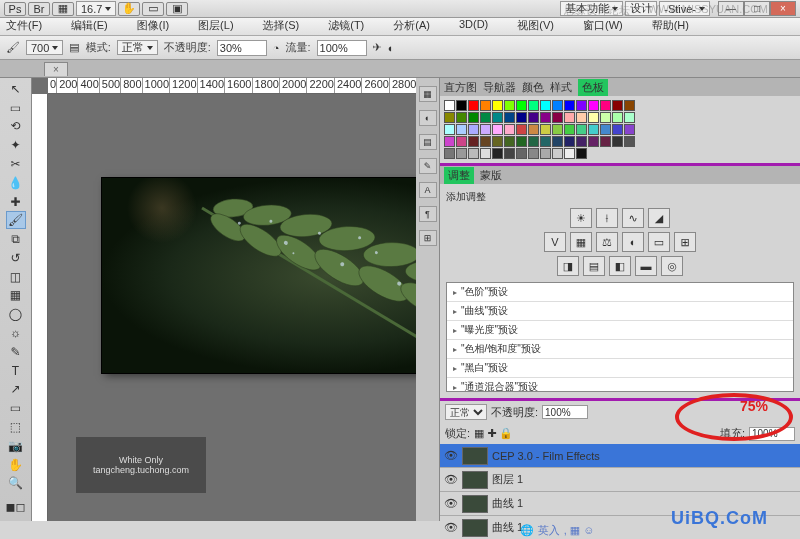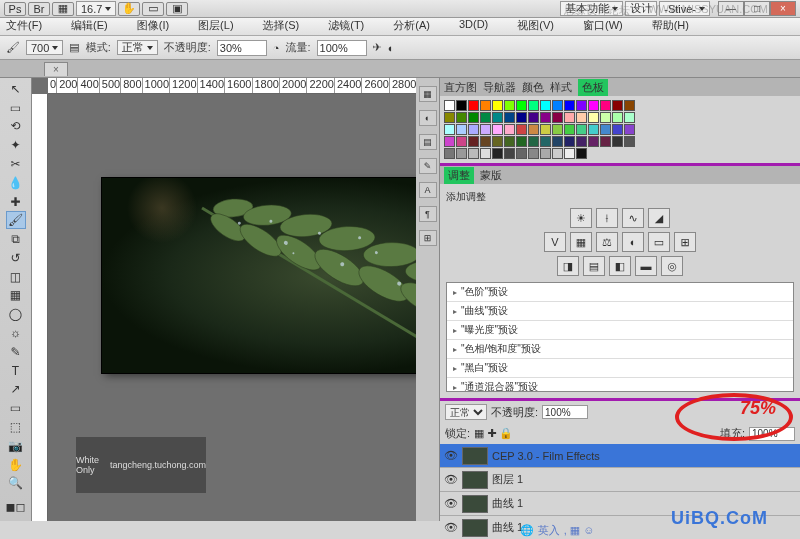--- a/index.html
+++ b/index.html
@@ -28,21 +28,21 @@
 .toolbox{width:32px;background:linear-gradient(#d4d4d4,#c6c6c6);border-right:1px solid #888;display:flex;flex-direction:column;align-items:center;padding-top:2px;gap:1px}
 .tool{width:20px;height:18px;display:flex;align-items:center;justify-content:center;border:1px solid transparent;font-size:12px}
 .tool.active{background:#a8c8e8;border:1px solid #6a9acc}
 .canvas-area{flex:1;background:#6f6f6f;position:relative;overflow:hidden}
 .ruler-h{position:absolute;top:0;left:16px;right:0;height:16px;background:#fff;border-bottom:1px solid #666;display:flex;font-size:8px;color:#444;overflow:hidden}
 .ruler-h div{border-right:1px solid #999;width:38px;padding-left:2px}
 .ruler-v{position:absolute;top:16px;left:0;bottom:0;width:16px;background:#fff;border-right:1px solid #666}
 .canvas{position:absolute;top:100px;left:70px;width:450px;height:195px;background:#2a3a2a;box-shadow:0 0 0 1px #000,3px 3px 8px rgba(0,0,0,.5)}
 .canvas svg{width:100%;height:100%}
 .statusleft{position:absolute;bottom:0;left:0;height:18px;background:#d4d4d4;border-top:1px solid #888;width:100%;display:flex;align-items:center;padding:0 6px;font-size:10px;gap:10px}
-.logo-overlay{position:absolute;left:44px;bottom:28px;width:130px;height:56px;background:rgba(40,40,40,.5);color:#fff;display:flex;flex-direction:row;align-items:center;justify-content:center;font-family:serif}
+.logo-overlay{position:absolute;left:44px;bottom:28px;width:130px;height:56px;background:rgba(40,40,40,.5);color:#fff;display:flex;flex-direction:column;align-items:center;justify-content:center;font-family:serif}
 .logo-overlay .big{font-size:28px;font-weight:bold;font-style:italic;color:#fff}
 .logo-overlay .small{font-size:9px;color:#ddd}
 .panel-strip{width:24px;background:#c6c6c6;border-right:1px solid #888}
 .panel-col{flex:1;display:flex;flex-direction:column}
 .right-area{display:flex;flex:1}
 .panel{border-bottom:3px solid #a21caf}
 .panel-tabs{background:#b4b4b4;height:18px;display:flex;align-items:center;padding:0 4px;gap:6px;font-size:10px}
 .panel-tabs span.act{background:#22c55e;padding:1px 4px}
 .swatches{padding:4px;background:#d4d4d4}
 .swatch-grid{display:grid;grid-template-columns:repeat(16,11px);gap:1px}
@@ -56,21 +56,21 @@
 .layers-panel{background:#d4d4d4;flex:1;display:flex;flex-direction:column}
 .layer-controls{padding:3px 5px;display:flex;align-items:center;gap:4px;font-size:10px}
 .layer-controls input{width:46px;height:14px;border:1px solid #999;font-size:10px;padding:0 2px}
 .layer-controls select{height:16px;border:1px solid #999;font-size:10px}
 .layerlist{flex:1;background:#d4d4d4;overflow:auto}
 .layer{display:flex;align-items:center;height:24px;border-bottom:1px solid #aaa;padding:0 4px;gap:4px;font-size:10px}
 .layer.sel{background:#3a75d8;color:#fff}
 .layer .eye{width:14px;text-align:center}
 .layer .thumb{width:26px;height:18px;background:#3a4a3a;border:1px solid #666}
 .annot-circle{position:absolute;border:4px solid #e02020;border-radius:50%;pointer-events:none}
-.annot-text{position:absolute;color:#e02020;font-size:18px;font-weight:bold;font-style:italic}
+.annot-text{position:absolute;color:#e02020;font-size:14px;font-weight:bold;}
 .watermark{position:absolute;color:rgba(120,120,120,.5);font-size:11px}
 .wm1{top:3px;right:170px}
 .wm2{top:3px;right:32px}
 .wm3{bottom:10px;right:32px;color:#3a75d8;font-size:18px;font-weight:bold;letter-spacing:1px}
 .bottom-icons{position:absolute;bottom:1px;left:520px;display:flex;gap:4px;align-items:center}
 .bottom-icons span{font-size:11px;color:#5a7ac8}
 .strip-icons{display:flex;flex-direction:column;align-items:center;gap:8px;padding-top:8px}
 .strip-icons div{width:18px;height:16px;background:#d0d0d0;border:1px solid #999;font-size:9px;display:flex;align-items:center;justify-content:center}
 </style>
 </head>

